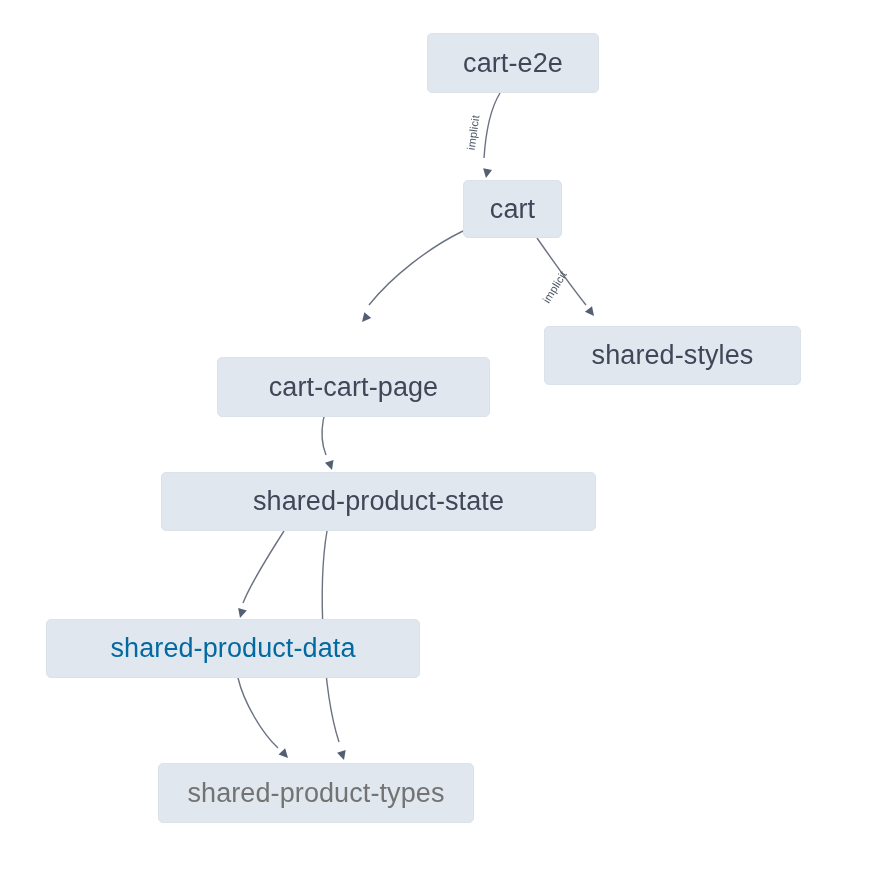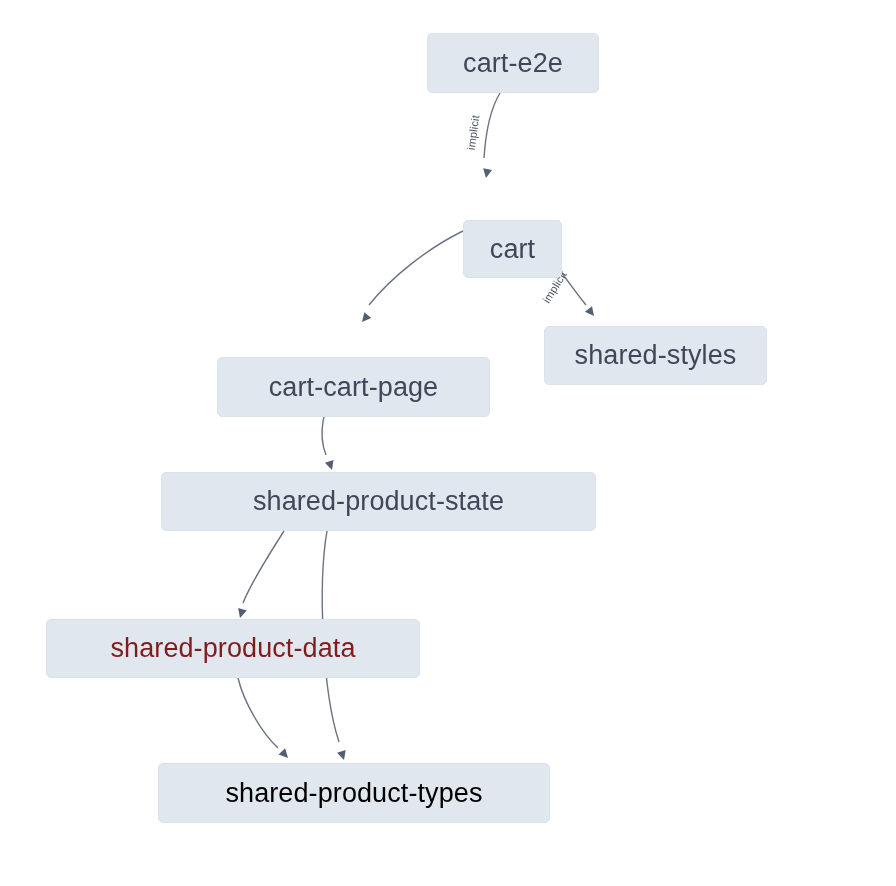--- a/index.html
+++ b/index.html
@@ -93,33 +93,33 @@
       <g>
         <path class="edge-path" d="M 238,678 C 244,703 262,733 278,748" stroke="#6b7280"></path>
         <path class="edge-arrow" d="M 0,0 L -9,-4.5 L -9,4.5 Z" fill="#545f72" transform="translate(288,758) rotate(47)"></path>
       </g>
     </svg>
 
   <div id="node-layer">
       <div class="node" style="left: 427px; top: 33px; width: 172px; height: 60px; background: rgb(225, 231, 238); border-color: rgb(219, 226, 234); color: rgb(63, 71, 88);">
         <span class="node-label">cart-e2e</span>
       </div>
-      <div class="node" style="left: 463px; top: 180px; width: 99px; height: 58px; background: rgb(225, 231, 238); border-color: rgb(219, 226, 234); color: rgb(63, 71, 88); margin-top: 40px;">
+      <div class="node" style="left: 463px; top: 180px; width: 99px; height: 58px; background: rgb(225, 231, 238); border-color: rgb(219, 226, 234); color: rgb(63, 71, 88);">
         <span class="node-label">cart</span>
       </div>
       <div class="node" style="left: 217px; top: 325px; width: 273px; height: 60px; background: rgb(225, 231, 238); border-color: rgb(219, 226, 234); color: rgb(63, 71, 88); margin-top: 32px;">
         <span class="node-label">cart-cart-page</span>
       </div>
-      <div class="node" style="left: 544px; top: 326px; width: 223px; height: 59px; background: rgb(225, 231, 238); border-color: rgb(219, 226, 234); color: rgb(63, 71, 88);">
+      <div class="node" style="left: 544px; top: 326px; width: 257px; height: 59px; background: rgb(225, 231, 238); border-color: rgb(219, 226, 234); color: rgb(63, 71, 88);">
         <span class="node-label">shared-styles</span>
       </div>
       <div class="node" style="left: 161px; top: 472px; width: 435px; height: 59px; background: rgb(225, 231, 238); border-color: rgb(219, 226, 234); color: rgb(63, 71, 88);">
         <span class="node-label">shared-product-state</span>
       </div>
-      <div class="node" style="left: 46px; top: 619px; width: 374px; height: 59px; background: rgb(225, 231, 238); border-color: rgb(219, 226, 234); color: #7f1d1d;">
+      <div class="node" style="left: 46px; top: 619px; width: 374px; height: 59px; background: rgb(225, 231, 238); border-color: rgb(219, 226, 234); color: #0369a1;">
         <span class="node-label">shared-product-data</span>
       </div>
-      <div class="node" style="left: 158px; top: 763px; width: 392px; height: 60px; background: rgb(225, 231, 238); border-color: rgb(219, 226, 234); color: #000000;">
+      <div class="node" style="left: 158px; top: 763px; width: 316px; height: 60px; background: rgb(225, 231, 238); border-color: rgb(219, 226, 234); color: #737373;">
         <span class="node-label">shared-product-types</span>
       </div>
     </div>
 
 </div>
 
 </body></html>

